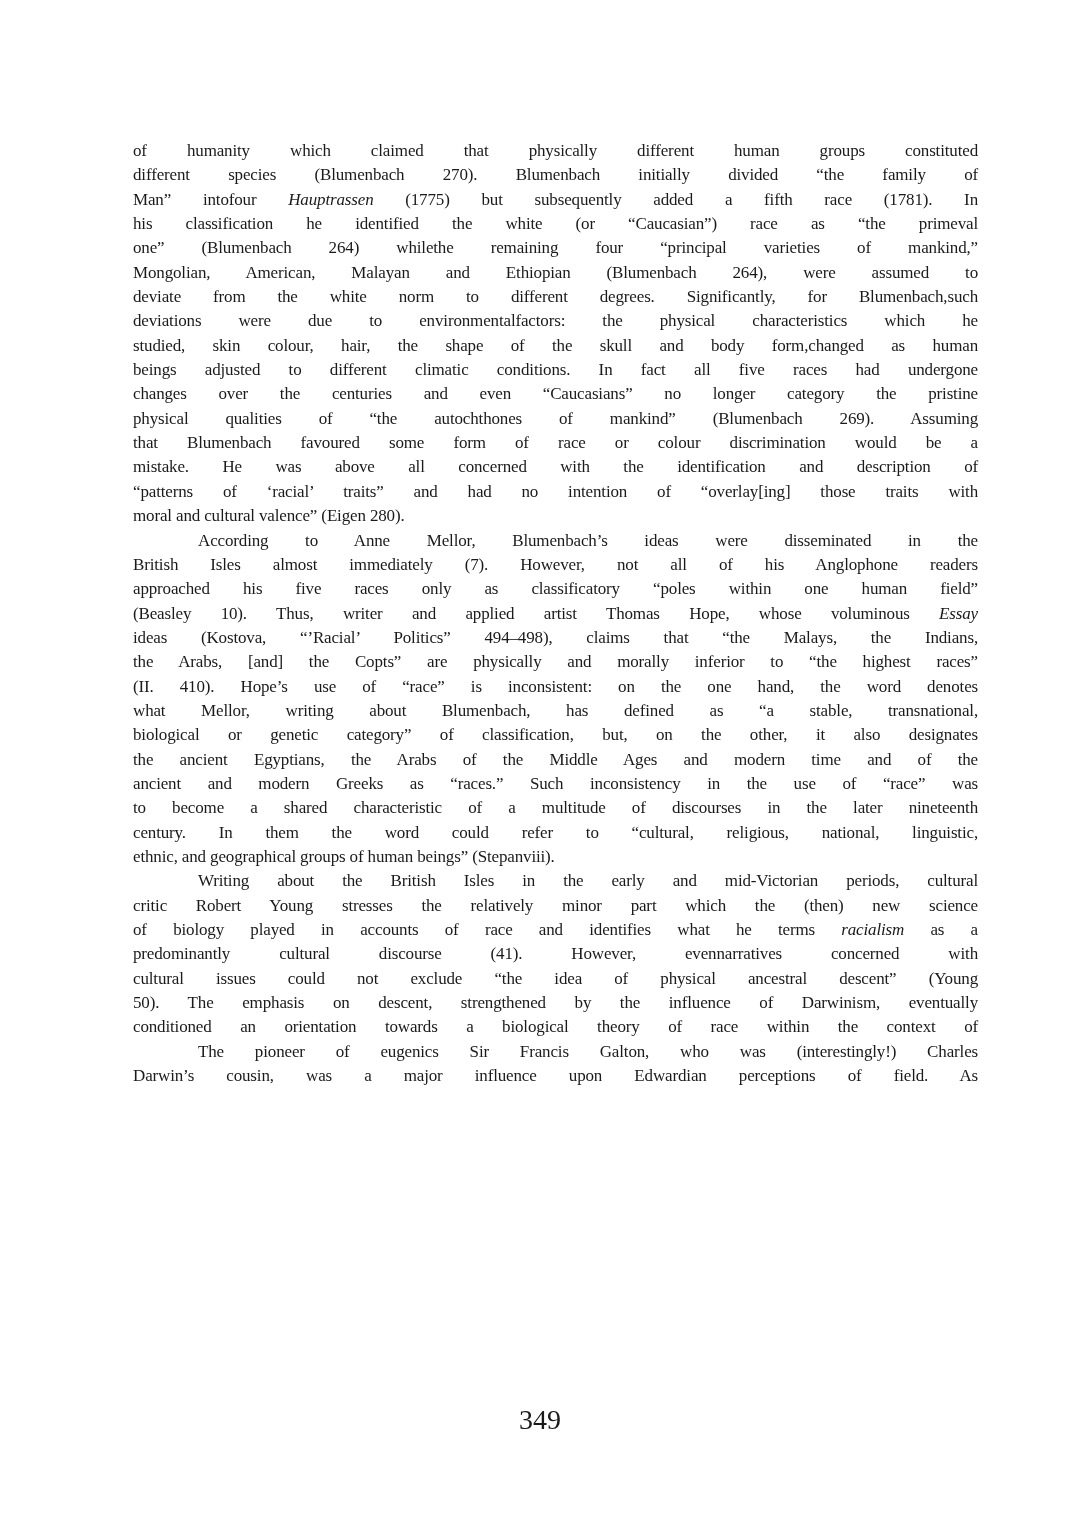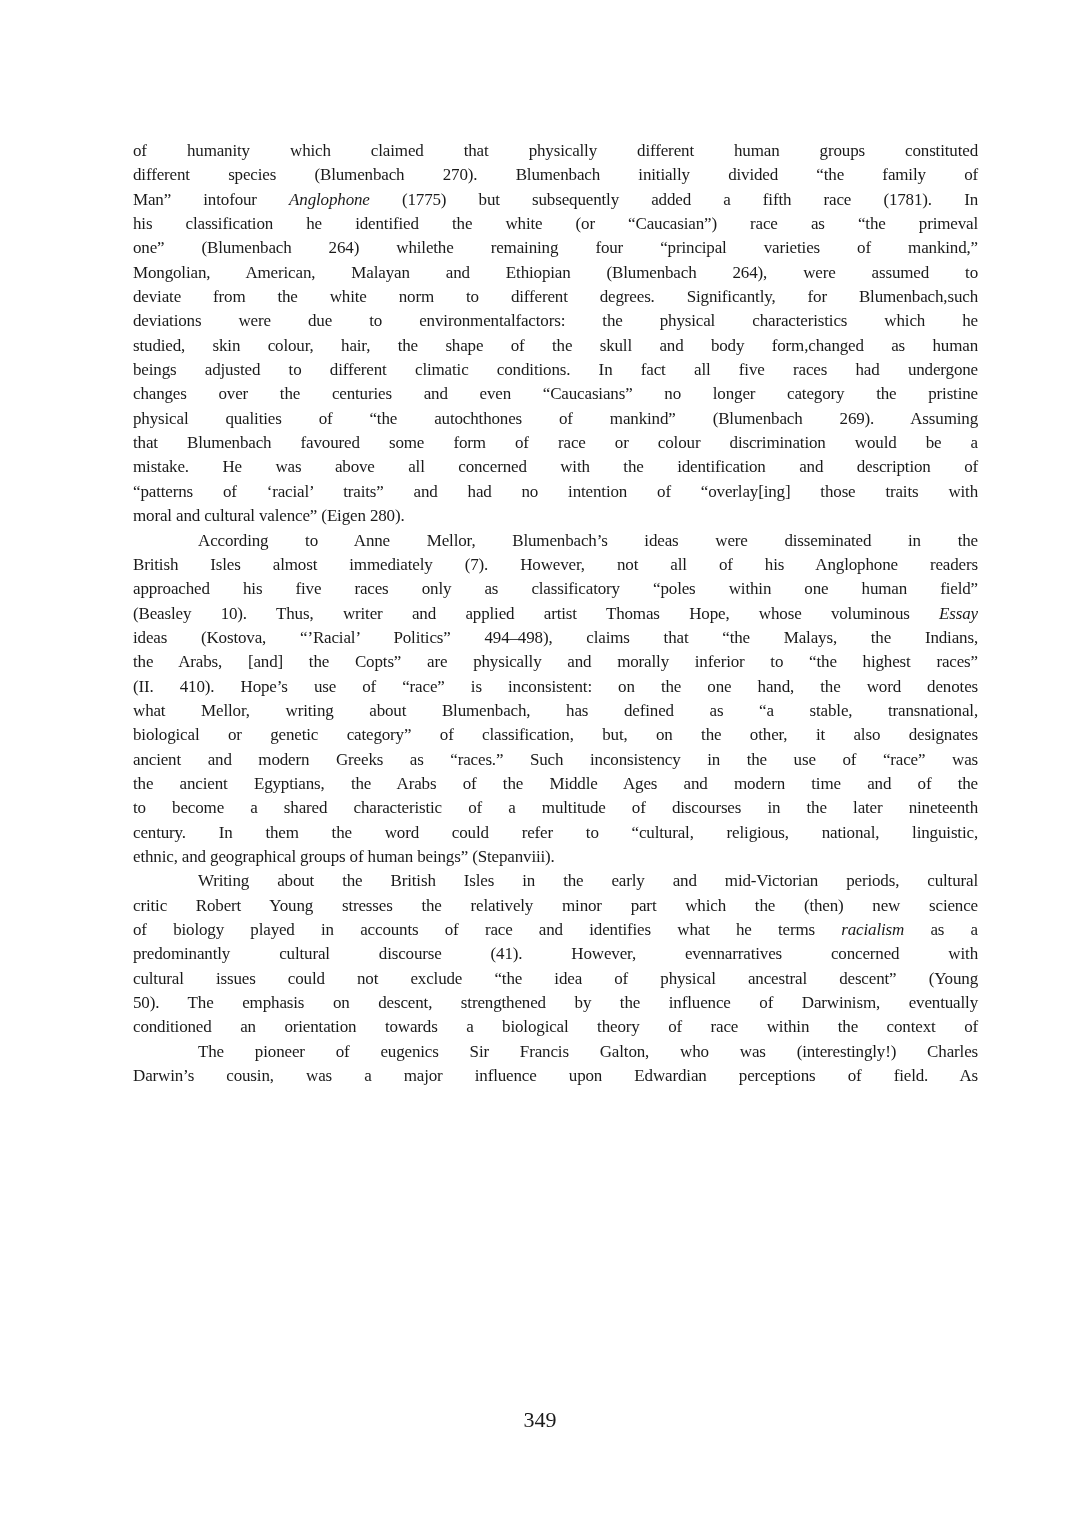--- a/index.html
+++ b/index.html
@@ -44,33 +44,33 @@
     }
     .line i, .line em {
       font-style: italic;
     }
     .page-number {
       position: absolute;
       top: 1408px;
       left: 0;
       width: 1080px;
       text-align: center;
-      font-size: 22px;
+      font-size: 28px;
       line-height: 24px;
       color: #1a1a1a;
     }
   </style>
 </head>
 <body>
 
 <div class="page">
   <div class="para">
       <span class="line">of humanity which claimed that physically different human groups constituted</span>
       <span class="line">different species (Blumenbach 270). Blumenbach initially divided “the family of</span>
-      <span class="line">Man” intofour <i>Anglophone</i> (1775) but subsequently added a fifth race (1781). In</span>
+      <span class="line">Man” intofour <i>Hauptrassen</i> (1775) but subsequently added a fifth race (1781). In</span>
       <span class="line">his classification he identified the white (or “Caucasian”) race as “the primeval</span>
       <span class="line">one” (Blumenbach 264) whilethe remaining four “principal varieties of mankind,”</span>
       <span class="line">Mongolian, American, Malayan and Ethiopian (Blumenbach 264), were assumed to</span>
       <span class="line">deviate from the white norm to different degrees. Significantly, for Blumenbach,such</span>
       <span class="line">deviations were due to environmentalfactors: the physical characteristics which he</span>
       <span class="line">studied, skin colour, hair, the shape of the skull and body form,changed as human</span>
       <span class="line">beings adjusted  to different climatic conditions. In fact all five races had undergone</span>
       <span class="line">changes over the centuries and even “Caucasians” no longer category the pristine</span>
       <span class="line">physical qualities of “the autochthones of mankind” (Blumenbach 269). Assuming</span>
       <span class="line">that Blumenbach favoured some form of race or colour discrimination would be a</span>
@@ -81,22 +81,22 @@
   <div class="para">
       <span class="line indent">According to Anne Mellor, Blumenbach’s ideas were disseminated in the</span>
       <span class="line">British Isles almost immediately (7). However, not all of his Anglophone readers</span>
       <span class="line">approached his five races only as classificatory “poles within one human field”</span>
       <span class="line">(Beasley 10). Thus, writer and applied artist Thomas Hope, whose voluminous <i>Essay</i></span>
       <span class="line">ideas (Kostova, “’Racial’ Politics” 494–498), claims that “the Malays, the Indians,</span>
       <span class="line">the Arabs, [and] the Copts” are physically and morally inferior to “the highest races”</span>
       <span class="line">(II. 410). Hope’s use of “race” is inconsistent:  on the one hand, the word denotes</span>
       <span class="line">what Mellor, writing about Blumenbach, has defined as “a stable, transnational,</span>
       <span class="line">biological or genetic category” of classification, but, on the other, it also designates</span>
+      <span class="line">the ancient Egyptians, the Arabs of the Middle Ages and modern time and of the</span>
       <span class="line">ancient and modern Greeks as “races.” Such inconsistency in the use of “race” was</span>
-      <span class="line">the ancient Egyptians, the Arabs of the Middle Ages and modern time and of the</span>
       <span class="line">to become a shared characteristic of a multitude of discourses in the later nineteenth</span>
       <span class="line">century. In them the word could refer to “cultural, religious, national, linguistic,</span>
       <span class="line last">ethnic, and geographical groups of human beings” (Stepanviii).</span>
     </div>
   <div class="para">
       <span class="line indent">Writing about the British Isles in the early and mid-Victorian periods, cultural</span>
       <span class="line">critic Robert Young  stresses the relatively minor part which the (then) new science</span>
       <span class="line">of biology played in accounts of race and identifies what he terms <i>racialism</i> as a</span>
       <span class="line">predominantly cultural discourse (41). However, evennarratives concerned with</span>
       <span class="line">cultural issues could not exclude “the idea of physical ancestral descent” (Young</span>

